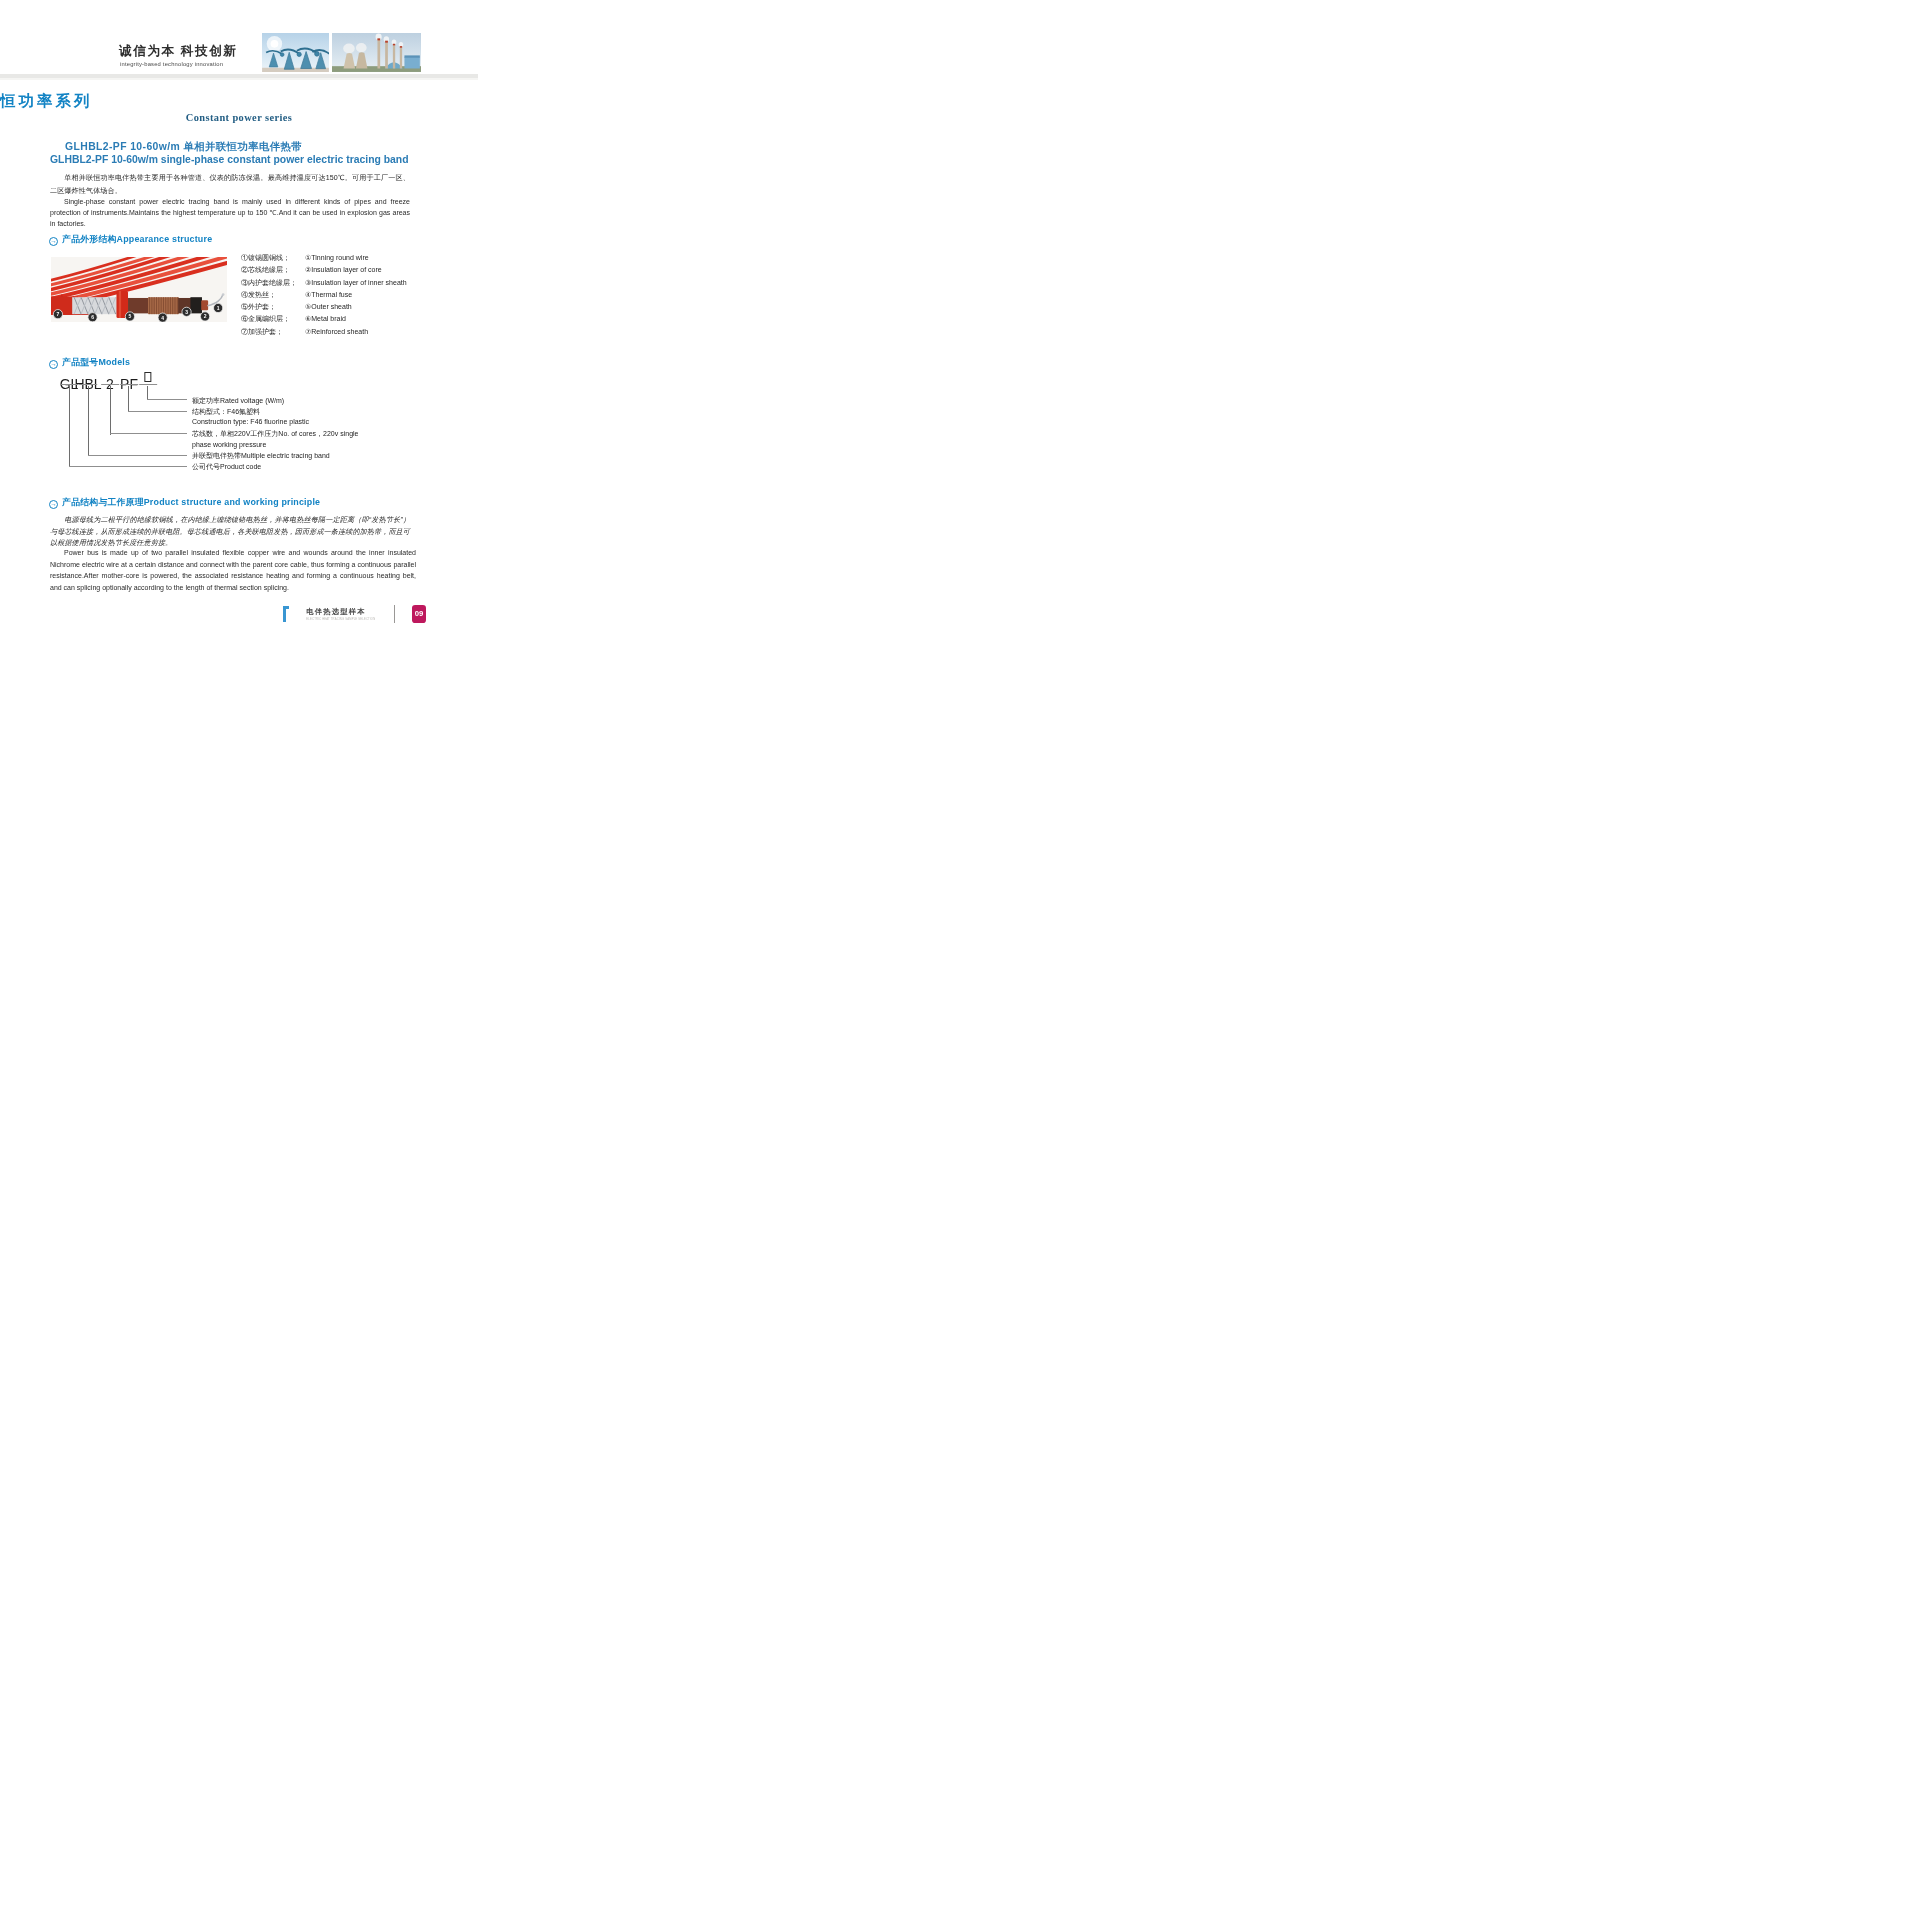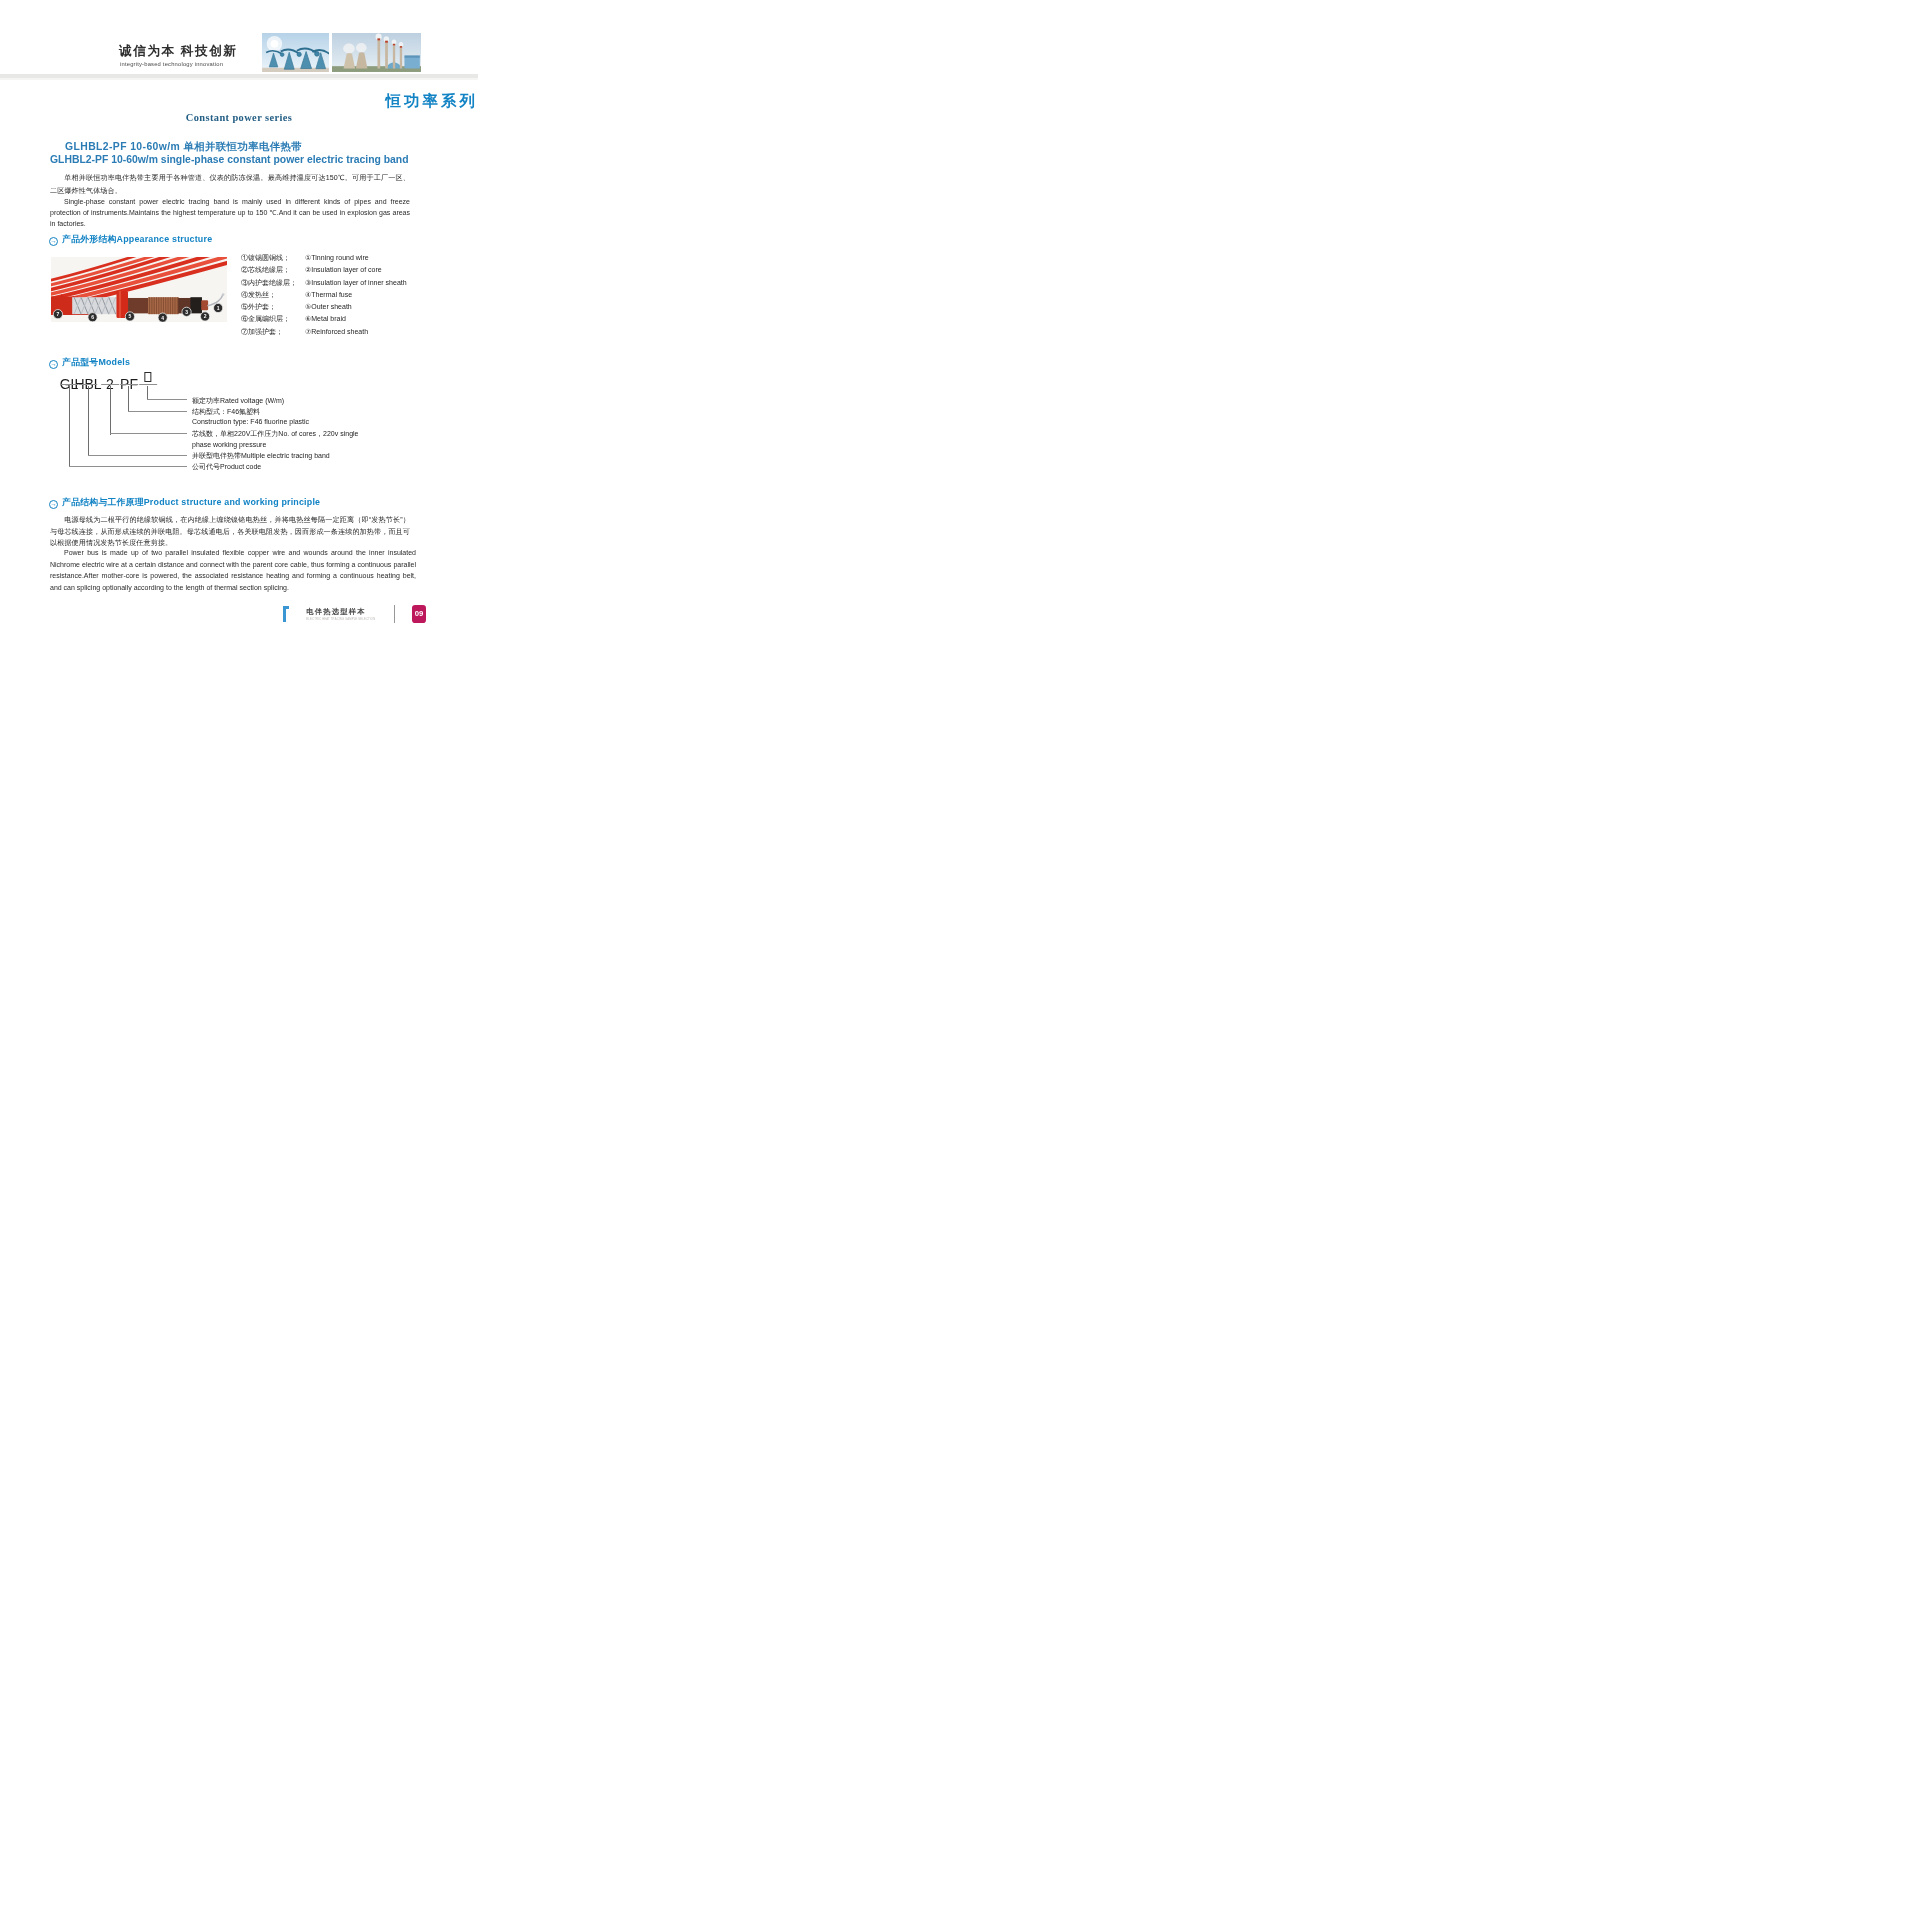--- a/index.html
+++ b/index.html
@@ -11,36 +11,36 @@
   
   .slogan-zh { position:absolute; left:119px; top:43px; font-size:12.7px; font-weight:bold;
     letter-spacing:1.5px; color:#2e2e2e; }
   .slogan-en { position:absolute; left:120px; top:61px; font-size:5.8px; color:#4a4a4a; letter-spacing:0.2px; }
   .photo { position:absolute; top:33px; height:39px; overflow:hidden; }
   .photo.oil { left:262px; width:67px; background:linear-gradient(#b6d2e8,#dcebf5 70%,#eef4f8); }
   .photo.plant { left:332px; width:89px; background:linear-gradient(#bdd0e0,#dde8f0 75%,#e8eef2); }
   .divider-band { position:absolute; left:0; top:74px; width:100%; height:4.6px; background:#e8e8e6; }
   .divider-band2 { position:absolute; left:0; top:78px; width:100%; height:2.3px; background:#f5f5f3; }
   
-  .series-title { position:absolute; left:0; top:91px; width:100%; text-align:right;
+  .series-title { position:absolute; left:0; top:91px; width:100%; text-align:left;
     font-size:15.4px; font-weight:bold; color:#1283c4; letter-spacing:3.1px; }
   .series-subtitle { position:absolute; left:0; top:112px; width:100%; text-align:center;
     font-family:"Liberation Serif", serif; font-size:10.4px; font-weight:bold; color:#235e84; letter-spacing:0.4px; }
   
   .prod-title { position:absolute; left:50px; width:385px; font-size:10.4px; font-weight:bold; color:#2b7cb5; }
   .prod-title.zh { top:140px; letter-spacing:0.4px;margin-left:15px; }
   .prod-title.en { top:154px; }
   
   .para { position:absolute; left:50px; width:360px; text-align:justify; }
   .para.zh { font-size:7.1px; letter-spacing:0.1px; color:#1f1f1f; }
   .para.en { font-size:7px; color:#2a2a2a; }
   .indent { text-indent:2em; }
   .intro-zh { top:172px; line-height:13px; }
   .intro-en { top:196px; line-height:11.2px; }
-  .principle-zh { top:515px; line-height:11.7px; }
+  .principle-zh { top:515px; line-height:11.7px;font-style:italic; }
   .principle-en { top:547px; line-height:11.7px; width:366px; }
   
   .sec-head { position:absolute; left:49px; display:flex; align-items:flex-end; gap:3.9px; }
   .sec-icon { width:9.2px; height:9.2px; border:1px solid #1283c4; border-radius:50%;
     display:flex; align-items:center; justify-content:center; color:#1283c4;
     font-size:6.5px; font-weight:bold; line-height:1; }
   .sec-label { font-size:8.9px; font-weight:bold; color:#1283c4; letter-spacing:0.2px; }
   .sec-appearance { top:233px; }
   .sec-models { top:356px; }
   .sec-principle { top:496px; }

